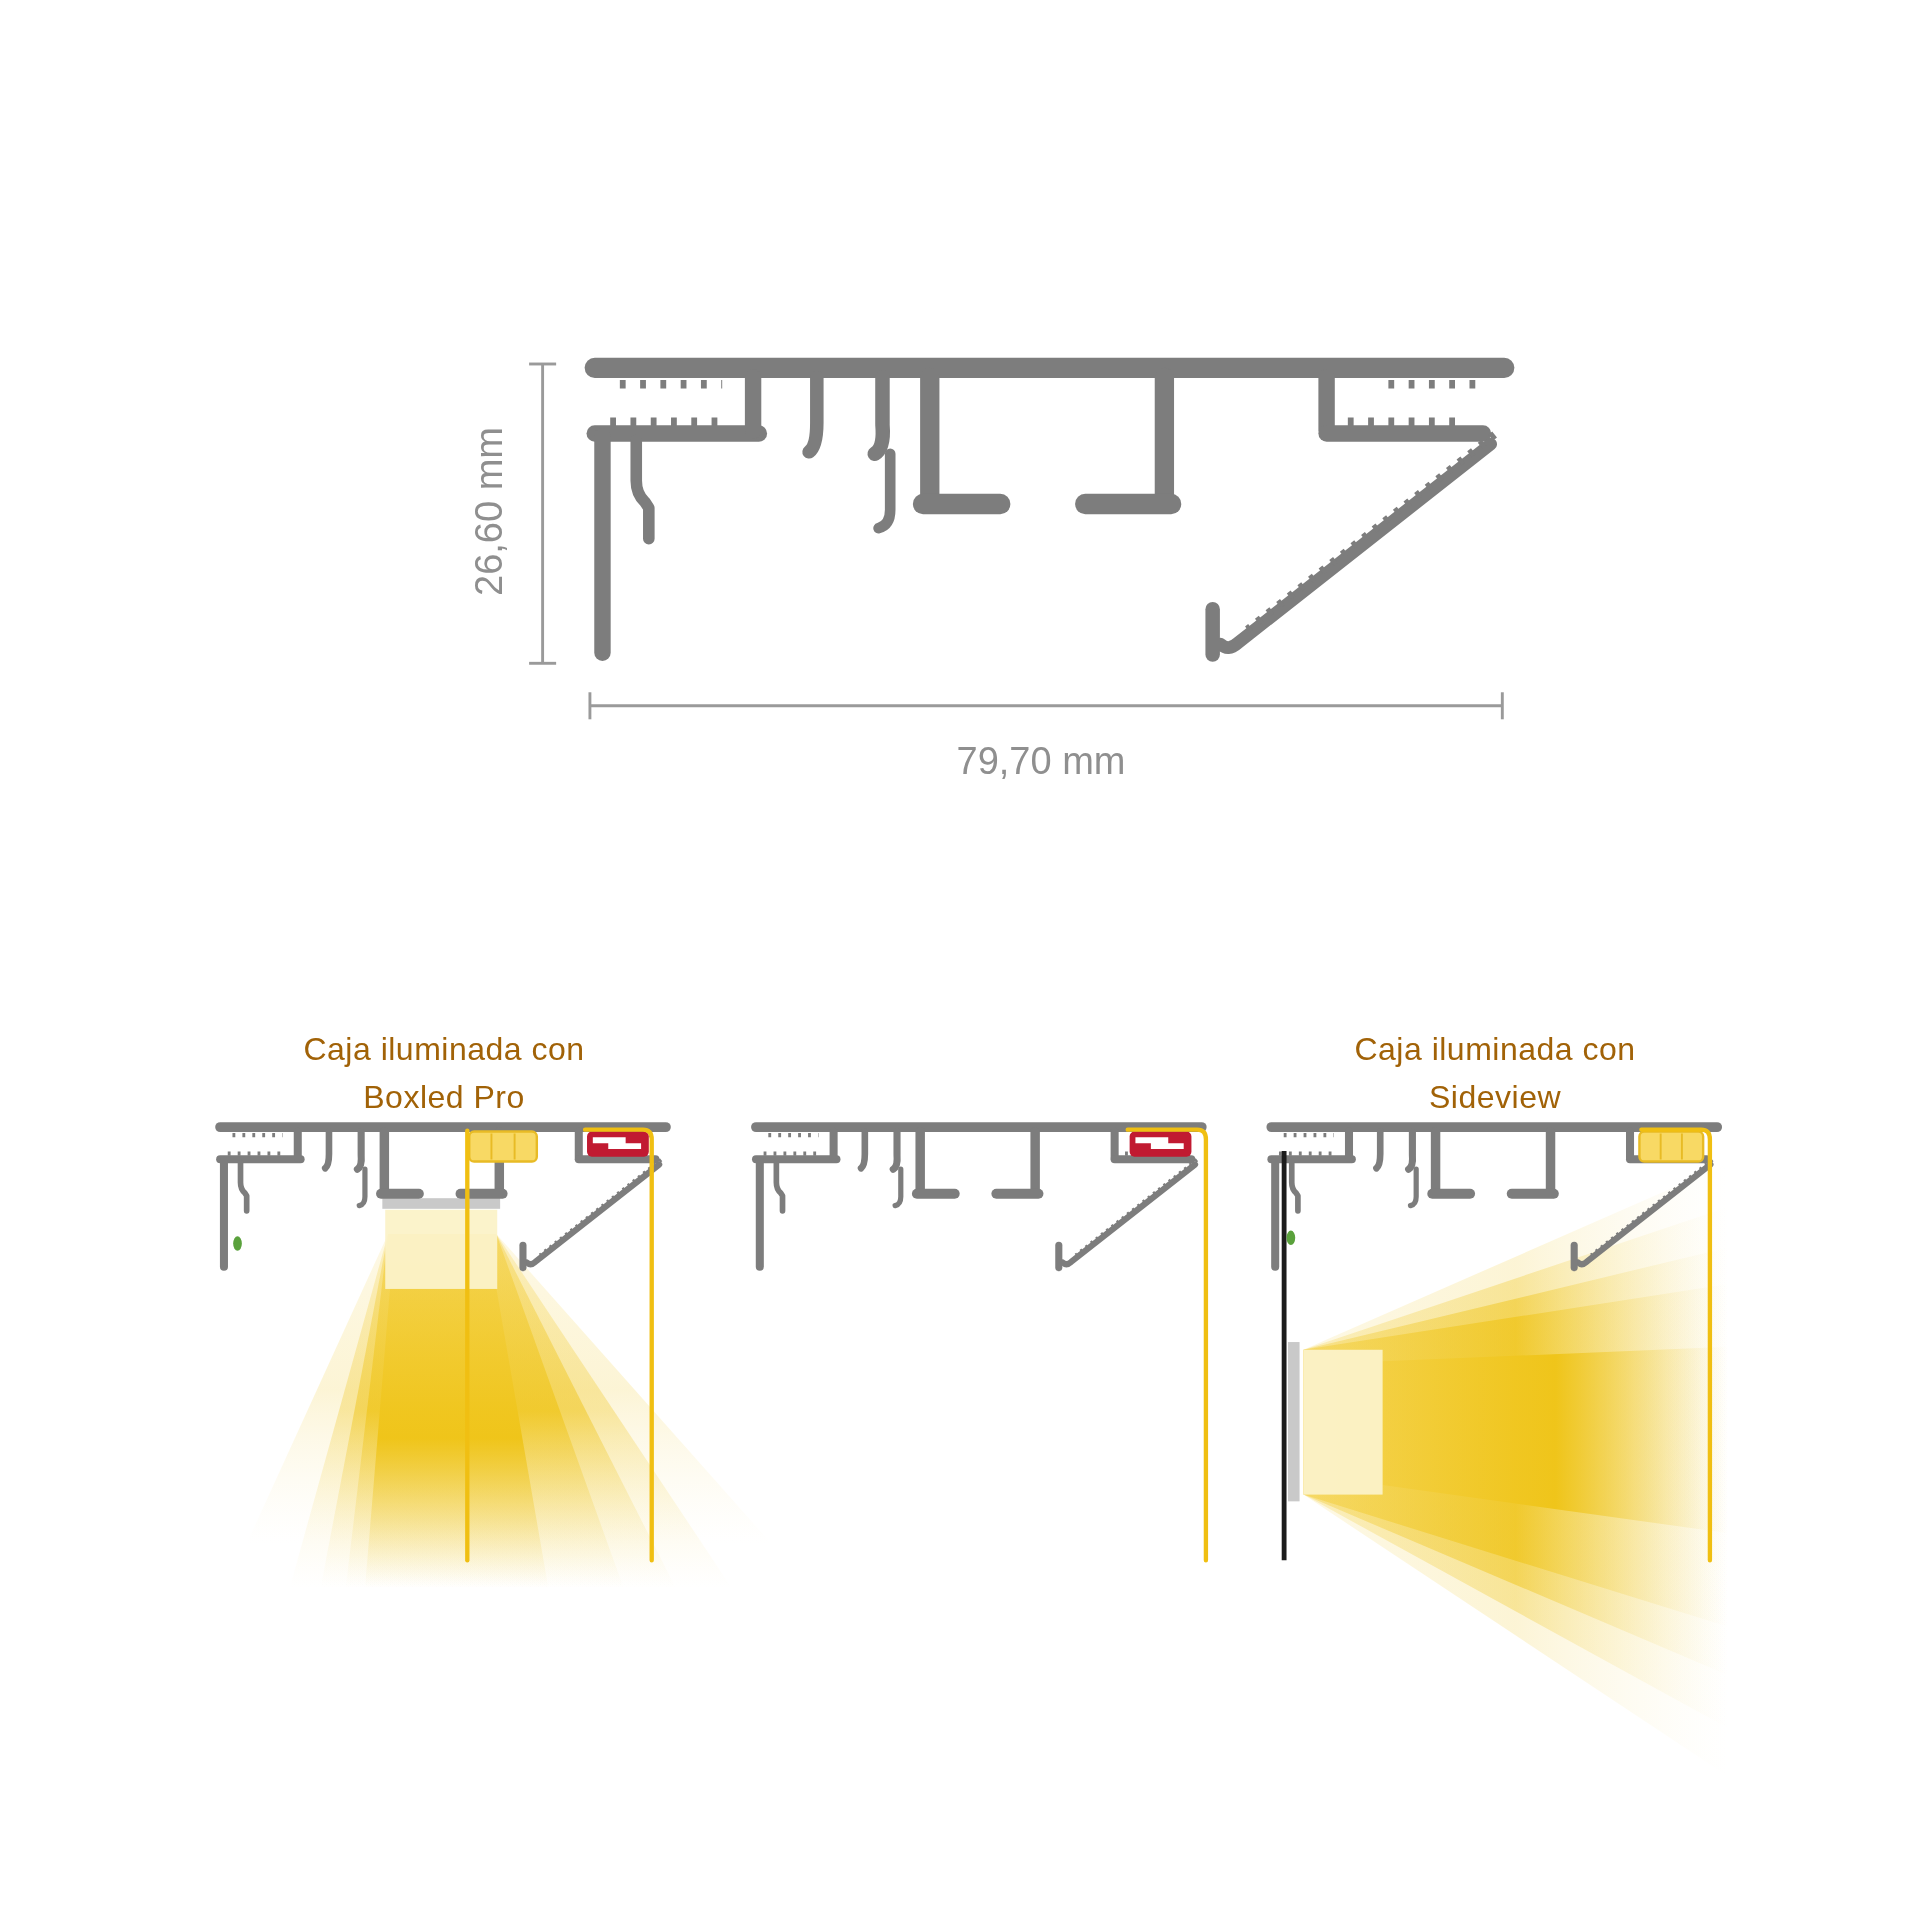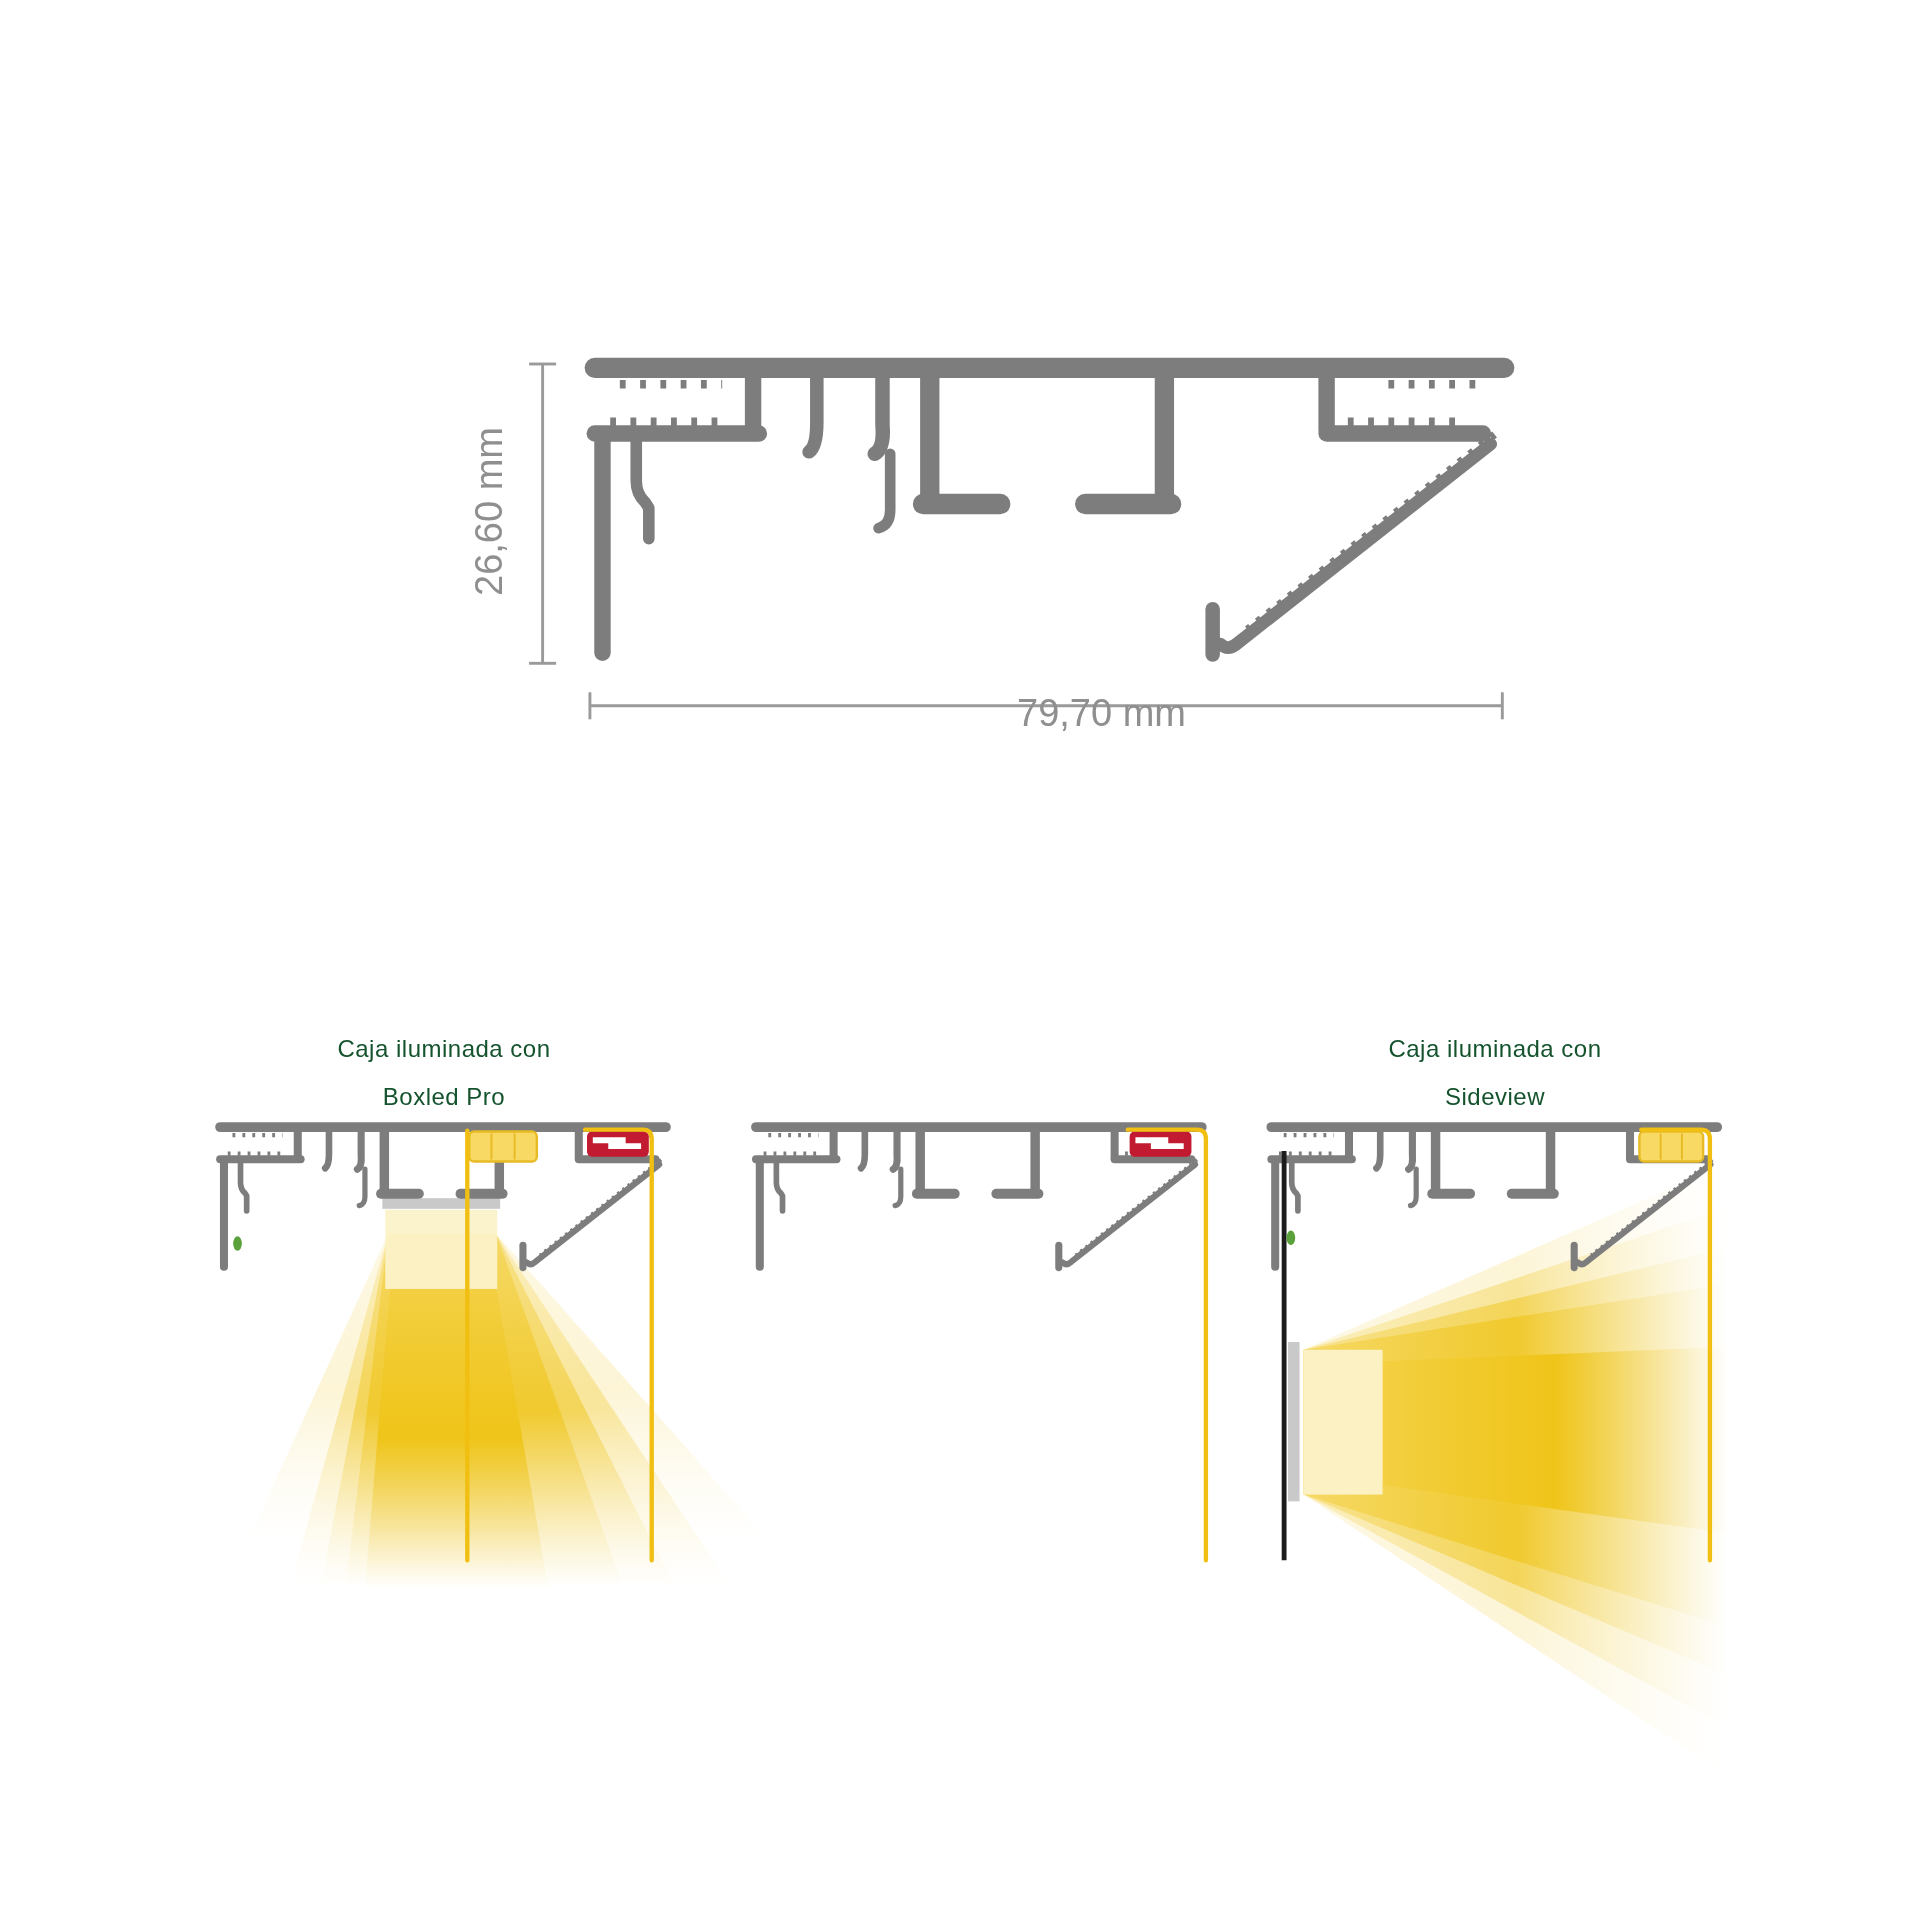--- a/index.html
+++ b/index.html
@@ -3,31 +3,31 @@
 <meta charset="utf-8">
 <style>
   html,body{margin:0;padding:0;background:#fff;}
   .canvas{
     position:relative;width:1931px;height:1931px;background:#fff;overflow:hidden;
     font-family:"Liberation Sans", sans-serif;
   }
   .canvas svg{position:absolute;left:0;top:0;}
   .caption{
     position:absolute;top:1025px;width:454px;text-align:center;
-    font-size:24px;line-height:48px;color:#14532d;letter-spacing:0.5px;
+    font-size:32px;line-height:48px;color:#a16207;letter-spacing:0.5px;
   }
   .dim-label{
     position:absolute;color:#8f8f8f;font-size:38px;text-align:center;white-space:nowrap;
   }
   .dim-label.vertical{
     width:290px;left:344px;top:490px;
     transform:rotate(-90deg);
   }
   .dim-label.horizontal{
-    width:290px;left:896px;top:692px;text-align:right;
+    width:290px;left:896px;top:740px;
   }
 </style>
 </head>
 <body>
 
 <div class="canvas">
 
   <svg width="1931" height="1931" viewBox="0 0 2000 2000">
 
     <defs>

